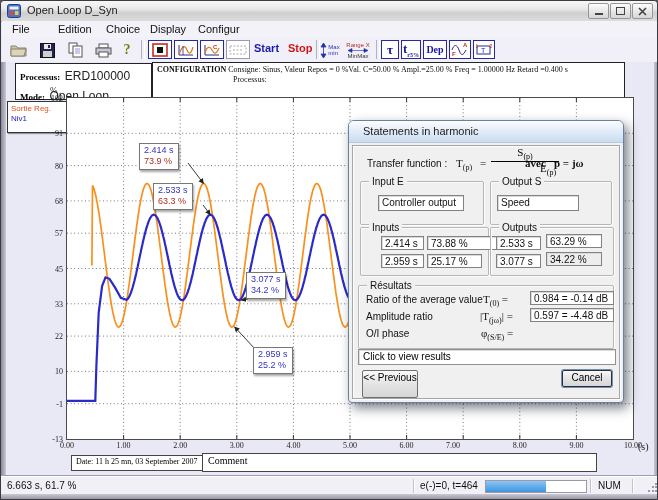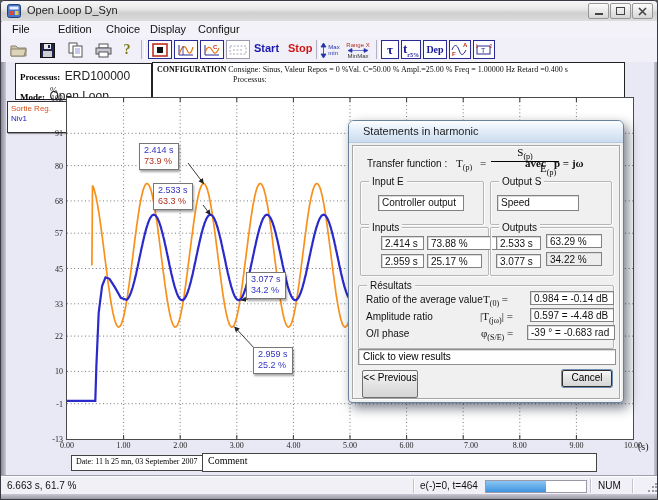--- a/index.html
+++ b/index.html
@@ -315,21 +315,21 @@
       <span class="ytick" style="top: 434px;">-13</span>
     </div>
   <div id="x-ticks">
       <span class="xtick" style="left: 52px;">0.00</span>
       <span class="xtick" style="left: 108.6px;">1.00</span>
       <span class="xtick" style="left: 165.2px;">2.00</span>
       <span class="xtick" style="left: 221.8px;">3.00</span>
       <span class="xtick" style="left: 278.4px;">4.00</span>
       <span class="xtick" style="left: 335px;">5.00</span>
       <span class="xtick" style="left: 391.6px;">6.00</span>
-      <span class="xtick" style="left: 456px;">7.00</span>
+      <span class="xtick" style="left: 438px;">7.00</span>
       <span class="xtick" style="left: 504.8px;">8.00</span>
       <span class="xtick" style="left: 561.4px;">9.00</span>
       <span class="xtick" style="left: 618px;">10.00</span>
     </div>
   <span class="xunit">(s)</span>
 
   <div class="annb" style="left:138px;top:142px">
     <div class="ann-time">2.414 s</div>
     <div style="color: rgb(176, 48, 32);">73.9 %</div>
   </div>
@@ -406,21 +406,20 @@
     <div class="group" style="left:9px;top:164px;width:254px;height:62px">
       <span class="glabel">Résultats</span>
       <span class="d-abs lbl" style="left:7px;top:8px">Ratio of the average value</span>
       <span class="d-abs math" style="left:124px;top:7px"><span>T</span><sub>(0)</sub><span> =</span></span>
       <div class="field" style="left:171px;top:5px;width:84px;height:14px">0.984 = -0.14 dB</div>
       <span class="d-abs lbl" style="left:7px;top:25px">Amplitude ratio</span>
       <span class="d-abs math" style="left:121px;top:24px"><span>|T</span><sub>(jω)</sub><span>| =</span></span>
       <div class="field" style="left:171px;top:22px;width:84px;height:14px">0.597 = -4.48 dB</div>
       <span class="d-abs lbl" style="left:7px;top:42px">O/I phase</span>
       <span class="d-abs math" style="left:122px;top:41px"><span>φ</span><sub>(S/E)</sub><span> =</span></span>
-      <div class="field" style="left:168px;top:39px;width:88px;height:15px">-39 ° = -0.683 rad</div>
     </div>
 
     <div class="clickbar" style="left:9px;top:228px;width:258px;height:16px">Click to view results</div>
     <div class="pbtn" style="left:13px;top:249px;width:56px;height:28px">&lt;&lt; Previous</div>
     <div class="pbtn cancelbtn" style="left:213px;top:249px;width:50px;height:17px">Cancel</div>
   </div>
 
 </div>
 
 </body></html>

